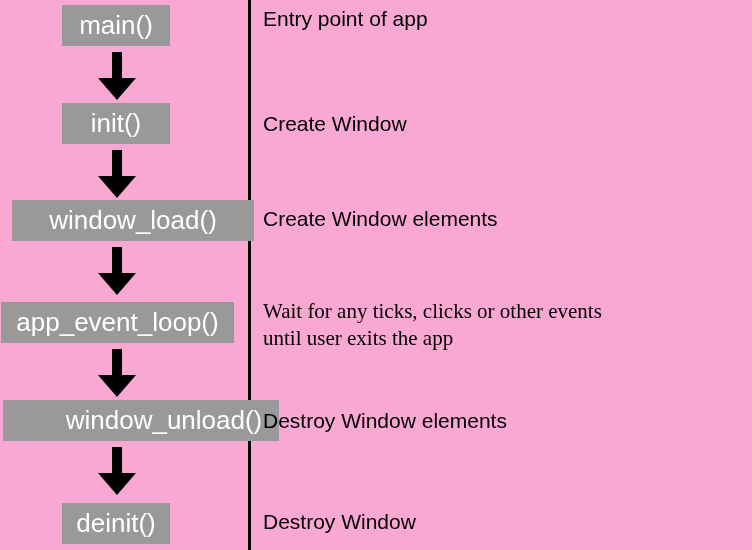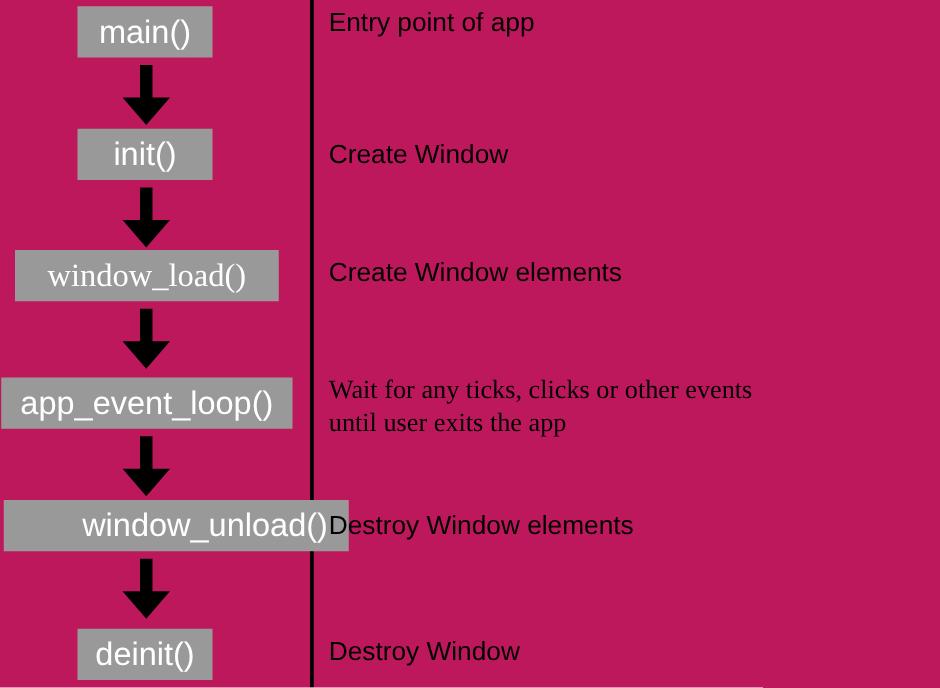--- a/index.html
+++ b/index.html
@@ -4,21 +4,21 @@
 <style>
   html, body {
     margin: 0;
     padding: 0;
     background: #ffffff;
   }
   .stage {
     position: relative;
     width: 752px;
     height: 550px;
-    background: #be185d;
+    background: #f9a8d4;
     overflow: hidden;
     font-family: "Liberation Sans", sans-serif;
   }
   
   .divider {
     position: absolute;
     top: 0;
     left: 248px;
     width: 3px;
     height: 550px;
@@ -30,21 +30,21 @@
     height: 41px;
     background: #999999;
     color: #ffffff;
     font-size: 26px;
     line-height: 41px;
     text-align: center;
     white-space: nowrap;
   }
   .b0 { top: 5px;   left: 62px; width: 108px; }
   .b1 { top: 103px; left: 62px; width: 108px; }
-  .b2 { top: 200px; left: 12px; width: 211px; font-family: Liberation Serif, serif; }
+  .b2 { top: 200px; left: 12px; width: 242px; }
   .b3 { top: 302px; left: 1px;  width: 233px; }
   .b4 { top: 400px; left: 3px;  width: 230px; padding-left: 46px; }
   .b5 { top: 503px; left: 62px; width: 108px; }
   
   .arrow {
     position: absolute;
     left: 98px;
     width: 38px;
     height: 48px;
   }

